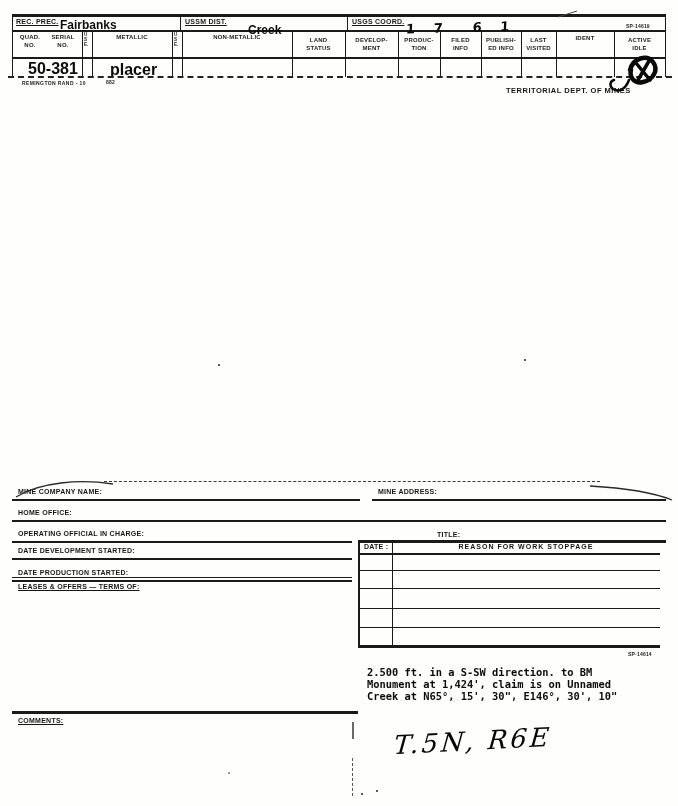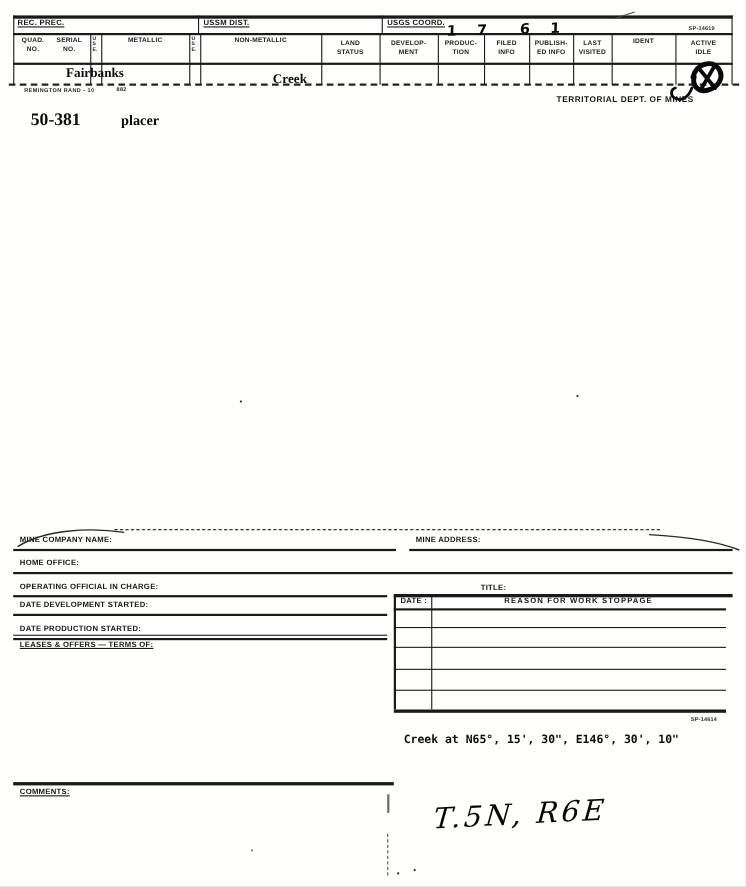--- a/index.html
+++ b/index.html
@@ -16,22 +16,22 @@
   .lbl.u { text-decoration:underline; }
   .colhead {
     position:absolute; font-weight:bold; font-size:6px; letter-spacing:0.2px;
     color:#1c1c1c; text-align:center; white-space:pre-line; line-height:1.35;
   }
   .vert {
     position:absolute; font-weight:bold; font-size:4.6px; line-height:1.05;
     white-space:pre-line; color:#1c1c1c;
   }
   .twr {
-    position:absolute; font-family:Liberation Serif, serif;
-    font-weight:bold; color:#0c0c0c; white-space:pre;margin-top:41px;
+    position:absolute; font-family:Liberation Sans, sans-serif;
+    font-weight:bold; color:#0c0c0c; white-space:pre;
   }
   .rule { position:absolute; background:#1a1a1a; }
   .vline { position:absolute; background:#1a1a1a; width:1px; }
   .dashed { position:absolute; border-top:2px dashed #232323; height:0; }
   .hand-coord {
     position:absolute; font-family:"DejaVu Sans", sans-serif; font-weight:900;
     font-size:13px; letter-spacing:7px; color:#0a0a0a; white-space:pre;
     transform:rotate(-1.5deg) skewX(-4deg);
   }
   .hand-note {
@@ -109,21 +109,21 @@
 INFO</span>
     <span class="colhead" style="left:469px;top:22px; width:40px;">PUBLISH-
 ED INFO</span>
     <span class="colhead" style="left:509px;top:22px; width:35px;">LAST
 VISITED</span>
     <span class="colhead" style="left:544px;top:20px; width:58px;">IDENT</span>
     <span class="colhead" style="left:602px;top:22px; width:51px;">ACTIVE
 IDLE</span>
 
     <span class="twr" style="left:16px; top:46px; font-size:16px;">50-381</span>
-    <span class="twr" style="left:98px; top:47px; font-size:13px;">placer</span>
+    <span class="twr" style="left:98px; top:47px; font-size:16px;">placer</span>
   </div>
 
   <div class="dashed" style="left:8px; top:76px; width:664px;"></div>
 
   <span class="tiny" style="left:22px; top:80px; letter-spacing:0.4px;">REMINGTON RAND - 10</span>
   <span class="tiny" style="left:106px; top:79px;">882</span>
   <span class="lbl" style="left:506px; top:87px; font-size:7.5px; letter-spacing:0.5px;">TERRITORIAL DEPT. OF MINES</span>
 
   <div class="dashed" style="left:104px; top:481px; width:496px; border-top-width:1.5px; border-top-color:#3a3a3a;"></div>
 
@@ -166,20 +166,22 @@
   <span class="lbl" style="left:18px; top:569px;">DATE PRODUCTION STARTED:</span>
   <div class="rule" style="left:12px; top:577px; width:340px; height:1px;"></div>
   <div class="rule" style="left:12px; top:580px; width:340px; height:2px;"></div>
 
   <span class="lbl u" style="left:18px; top:583px;">LEASES &amp; OFFERS — TERMS OF:</span>
 
   <div class="rule" style="left:12px; top:711px; width:346px; height:2.5px;"></div>
   <span class="lbl u" style="left:18px; top:717px;">COMMENTS:</span>
 
   <div class="typedblock">
+    <div>2.500 ft. in a S-SW direction. to BM</div>
+    <div>Monument at 1,424', claim is on Unnamed</div>
     <div>Creek at N65°, 15', 30", E146°, 30', 10"</div>
   </div>
 
   <span class="hand-note" style="left:394px; top:726px;">T.5N, R6E</span>
 
   <div class="abs" style="left:352px; top:722px; width:2px; height:17px; background:#6a6a6a;"></div>
   <div class="abs" style="left:352px; top:758px; height:38px; border-left:1.5px dashed #555;"></div>
 
   <div class="speck" style="left:218px; top:364px;"></div>
   <div class="speck" style="left:524px; top:359px;"></div>

